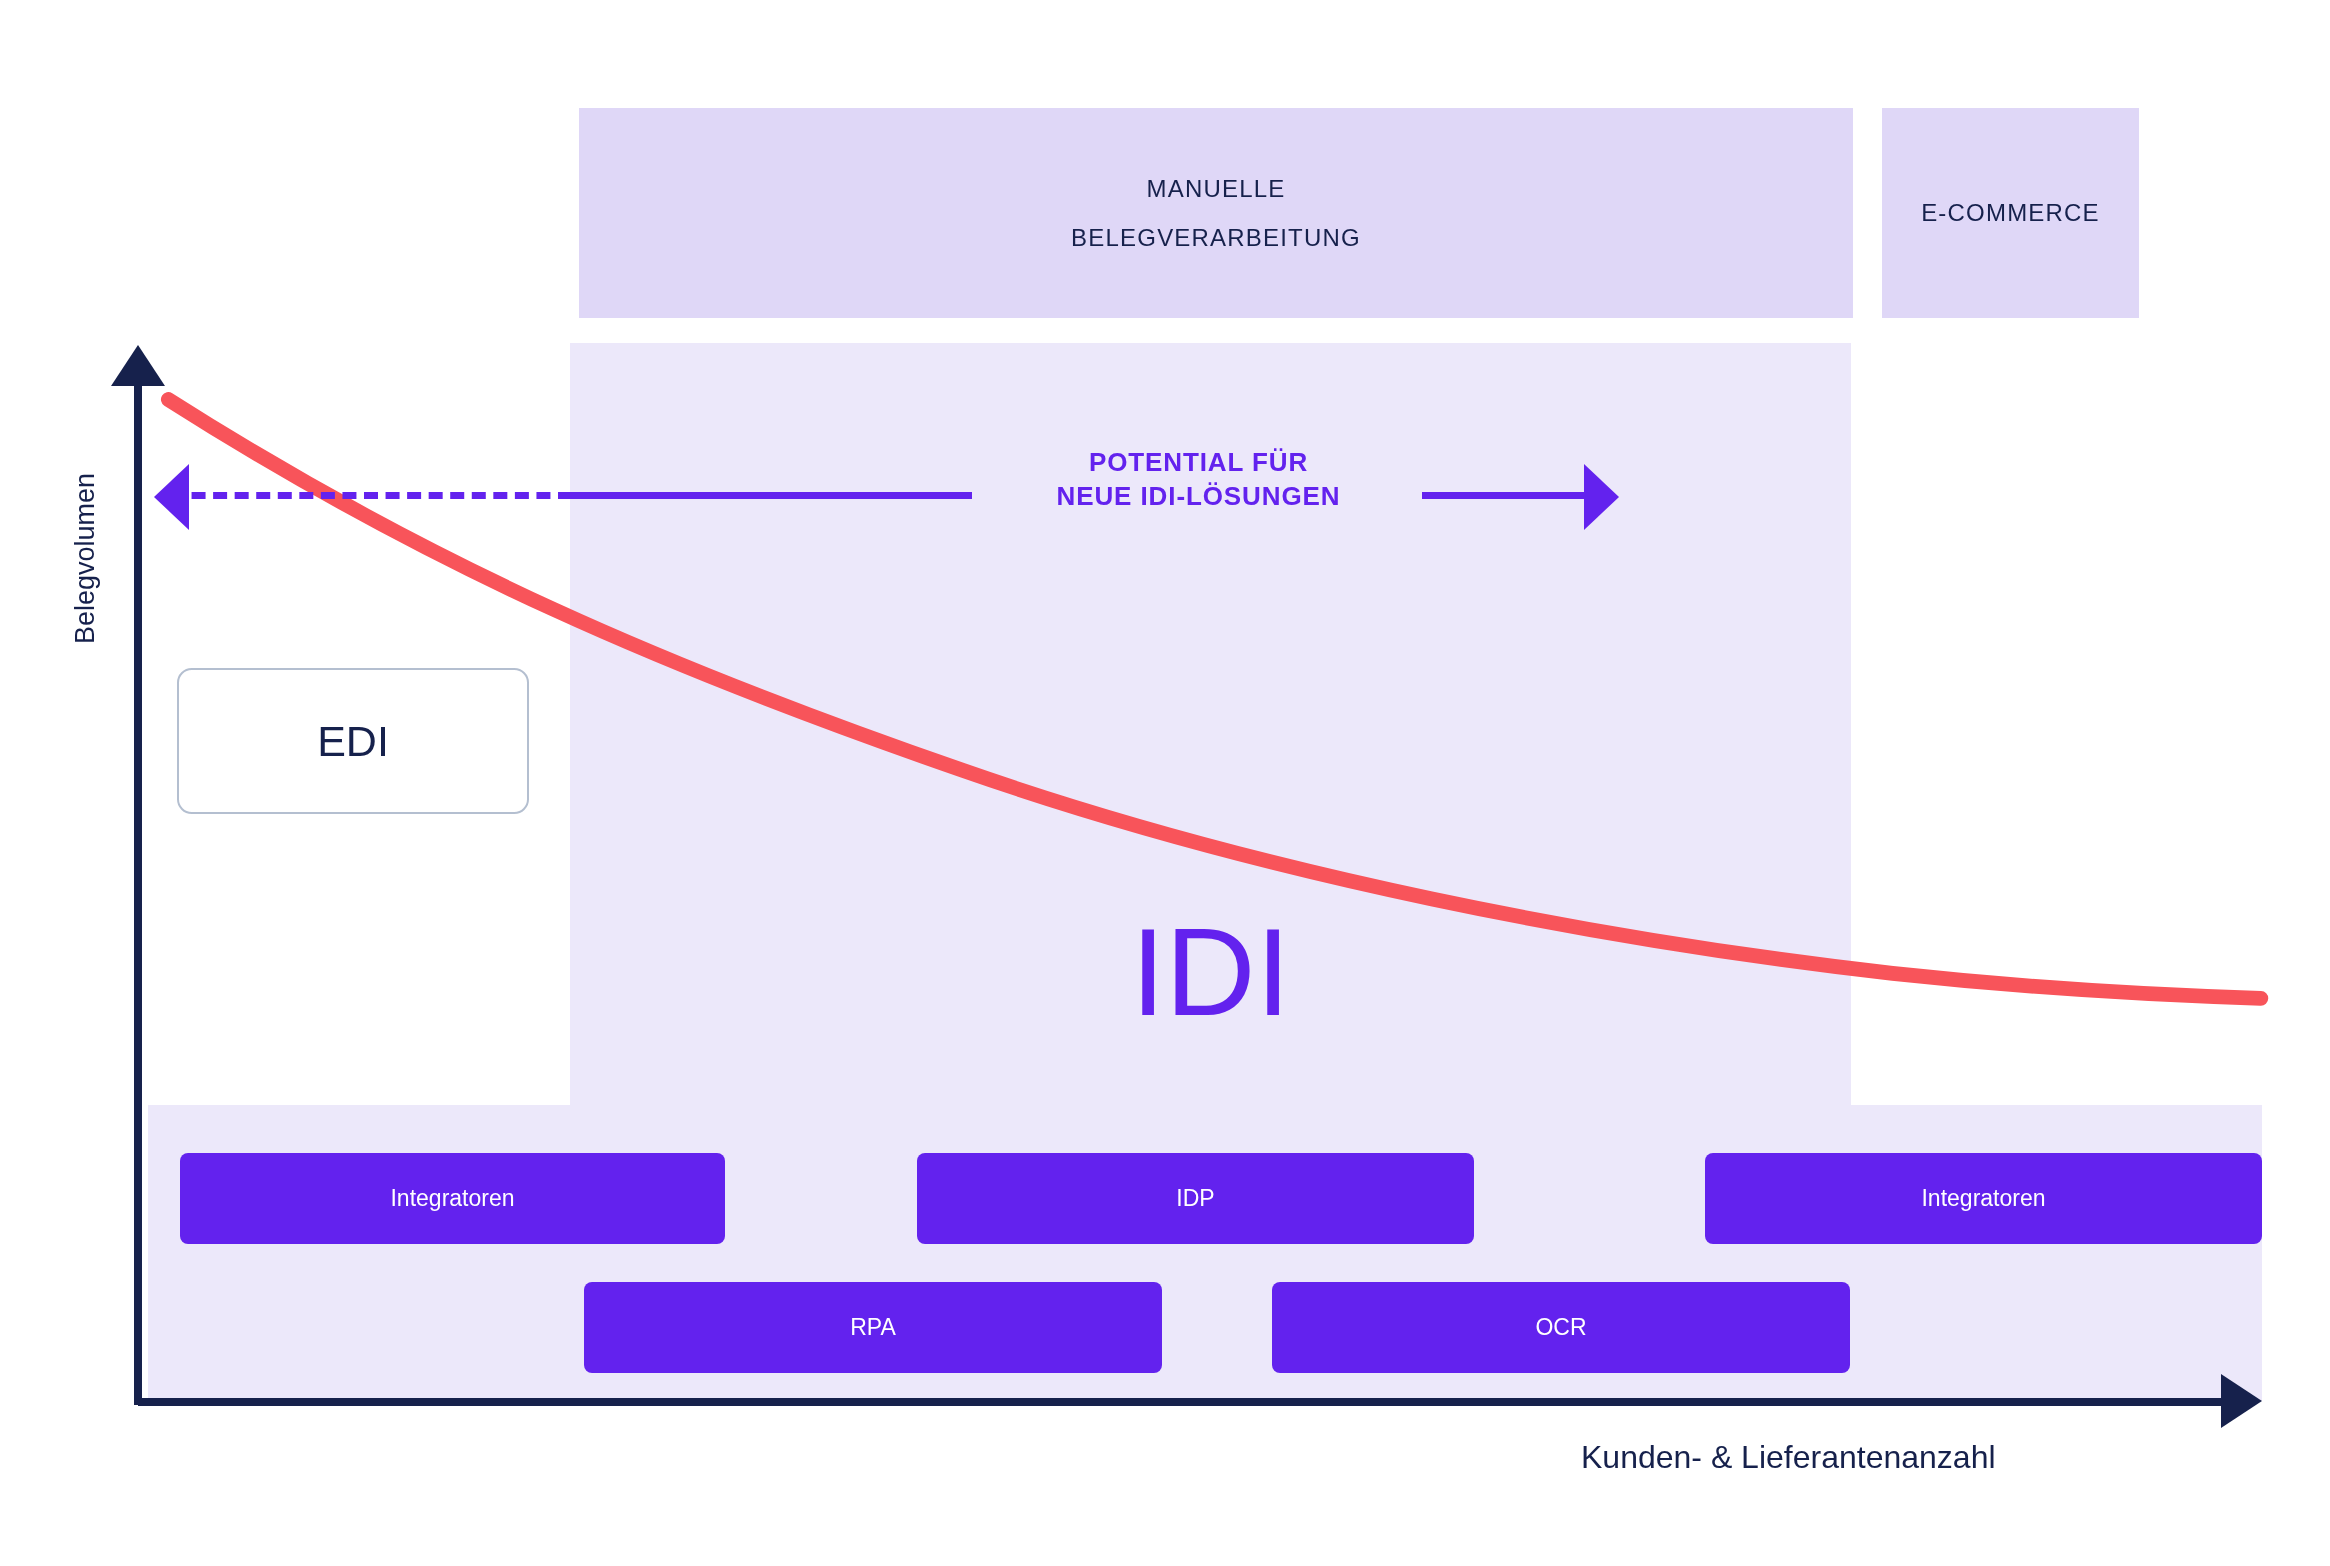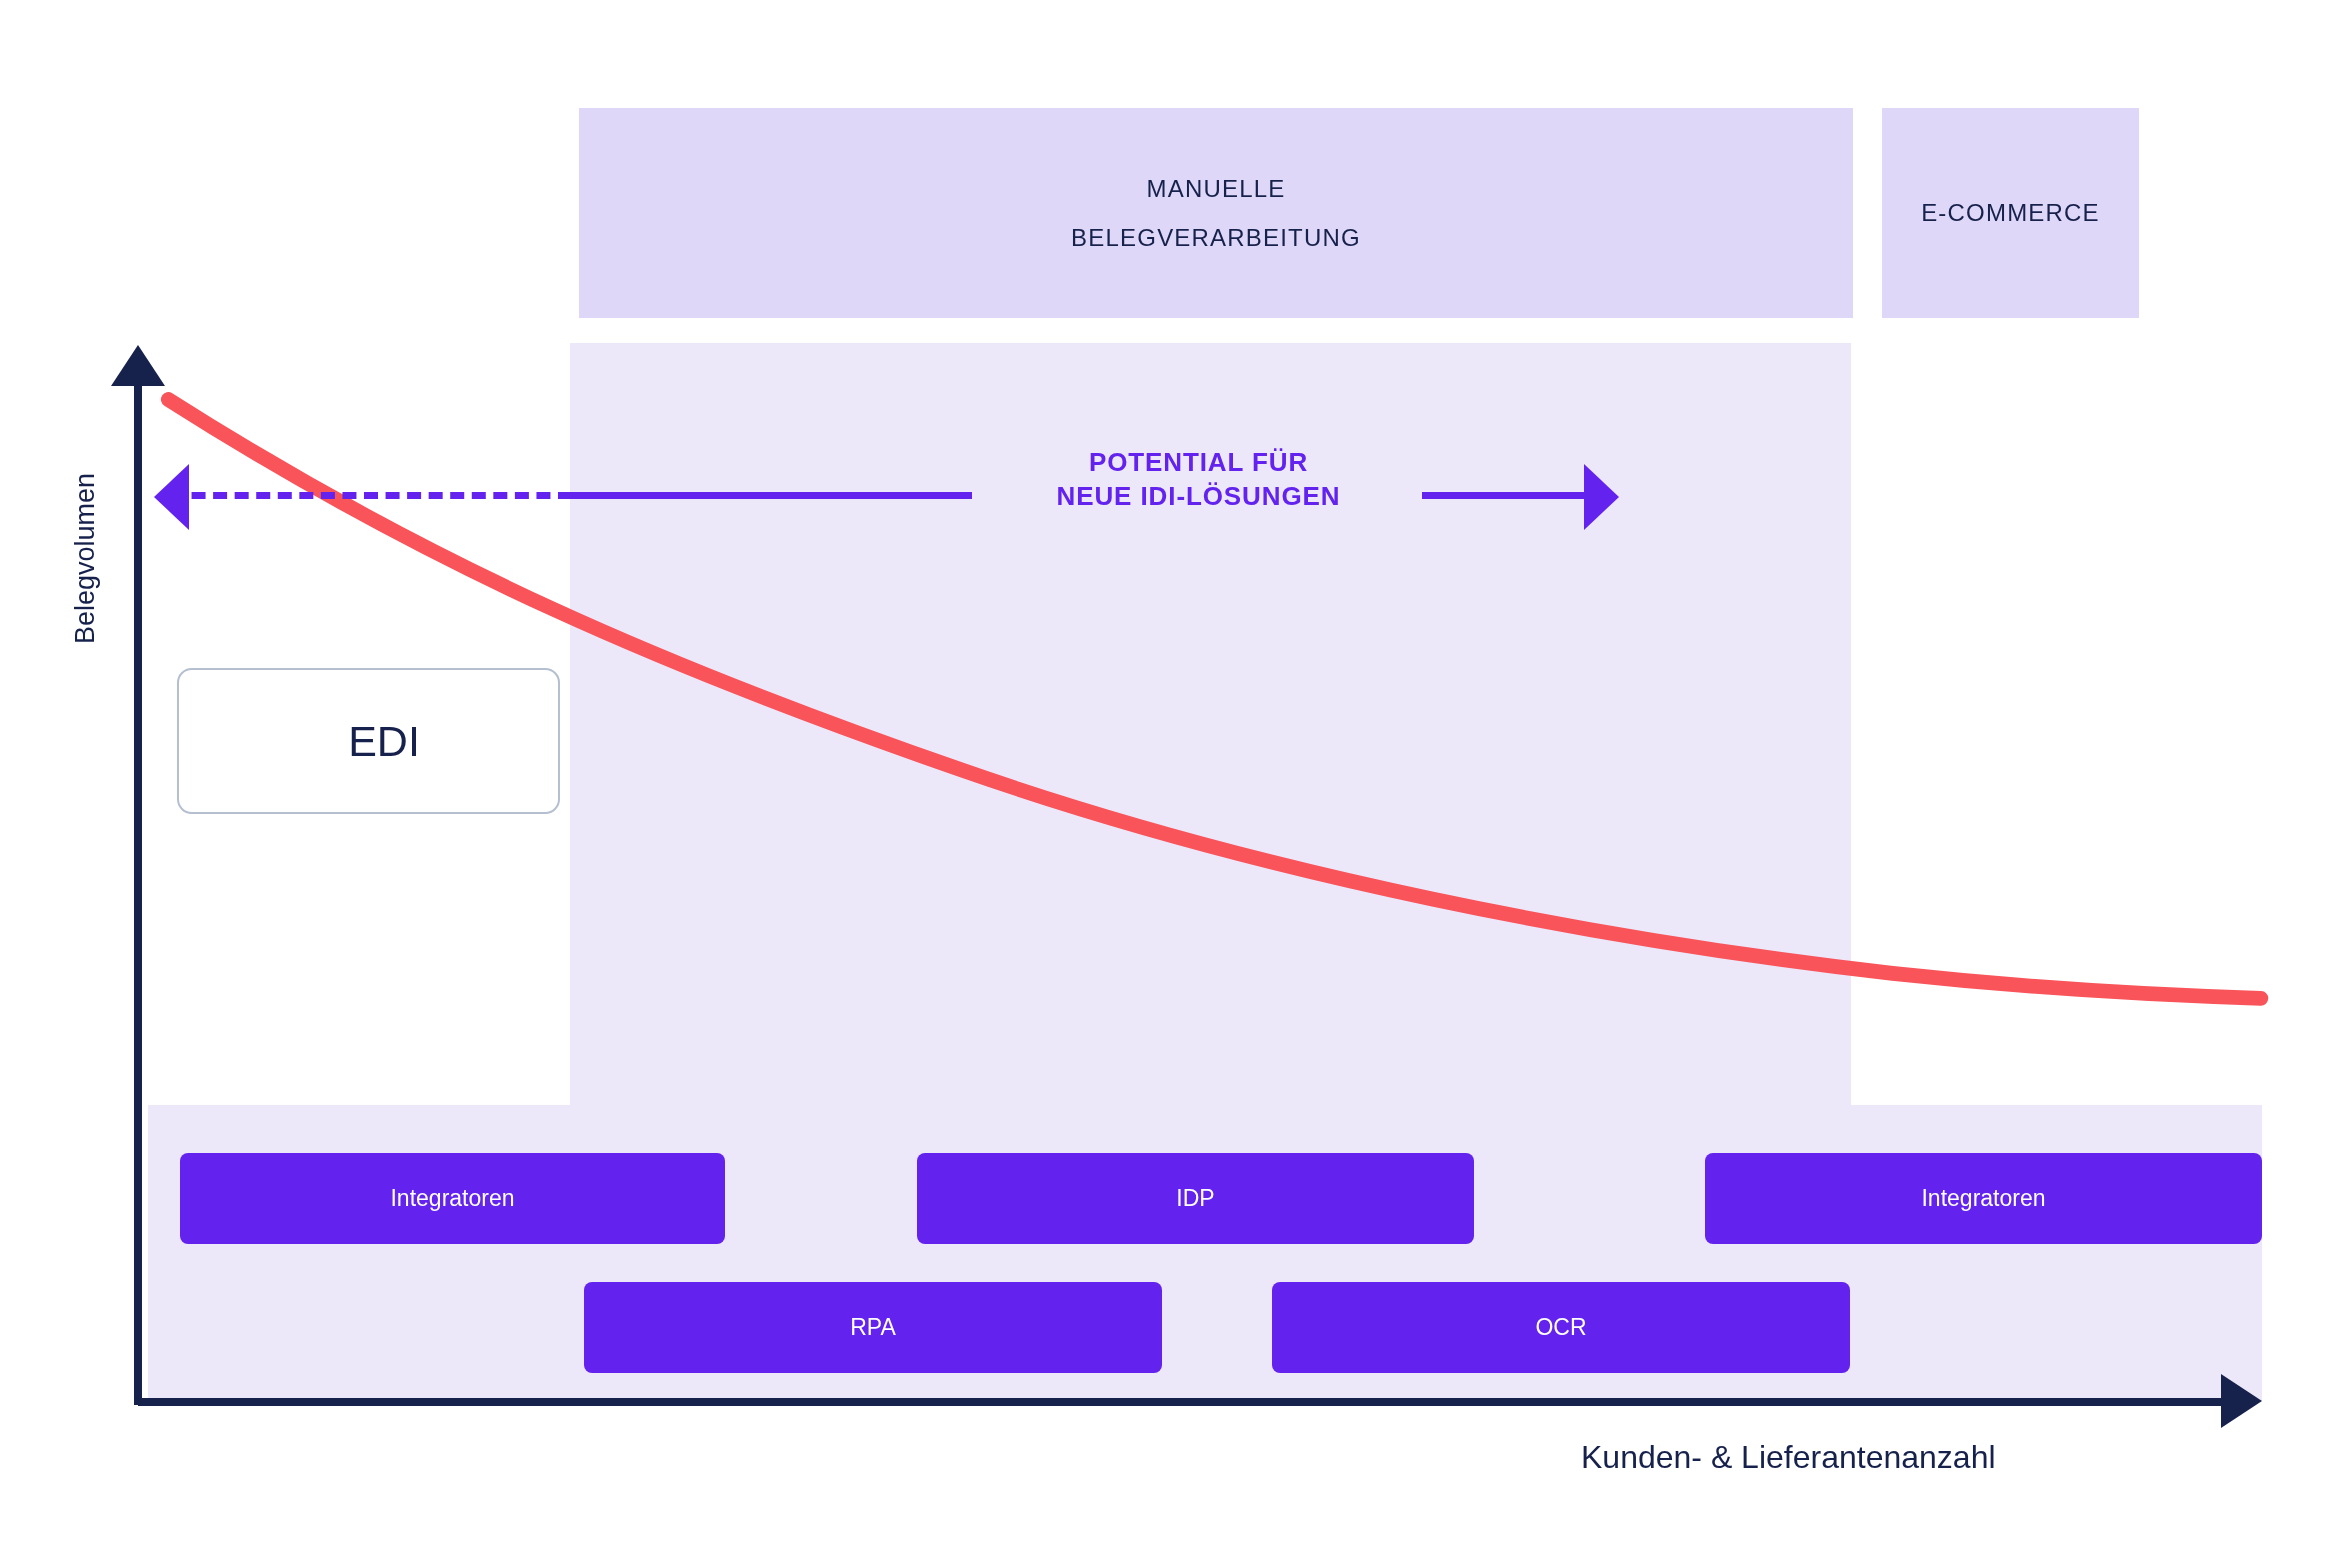--- a/index.html
+++ b/index.html
@@ -51,21 +51,21 @@
   #arrow-right-head{position:absolute;left:1584px;top:464px;width:0;height:0;
      border-top:33px solid transparent;border-bottom:33px solid transparent;
      border-left:35px solid #6322EE;}
   #arrow-caption{position:absolute;left:972px;top:445px;width:453px;text-align:center;
      color:#6322EE;font-size:26px;font-weight:bold;letter-spacing:0.9px;line-height:1.32;}
 
   
   .white-card{position:absolute;background:#ffffff;border:2.3px solid #B4BFD0;
      border-radius:14.7px;display:flex;align-items:center;justify-content:center;
      color:#16214C;font-size:43px;}
-  #card-edi{left:177px;top:668px;width:348px;height:142px;padding-left:31px;}
+  #card-edi{left:177px;top:668px;width:348px;height:142px;}
   #card-webshop{left:1896px;top:668px;width:348px;height:142px;}
 
   
   #idi-big{position:absolute;left:1080px;top:898px;width:261px;height:147px;
      display:flex;align-items:center;justify-content:center;
      color:#6322EE;font-size:125px;line-height:1;}
 
   
   .pill{position:absolute;background:#6322EE;border-radius:8px;display:flex;
      align-items:center;justify-content:center;color:#ffffff;font-size:23px;}
@@ -117,20 +117,21 @@
   <div id="arrow-right-head"></div>
   <div id="arrow-caption">
     <div>POTENTIAL FÜR</div>
     <div>NEUE IDI-LÖSUNGEN</div>
   </div>
 
   <div class="white-card" id="card-edi">
     <span>EDI</span>
   </div>
 
+  <div id="idi-big">IDI</div>
 
   <div class="pill" id="pill-integ-left">
     <span>Integratoren</span>
   </div>
   <div class="pill" id="pill-idp">
     <span>IDP</span>
   </div>
   <div class="pill" id="pill-integ-right">
     <span>Integratoren</span>
   </div>

